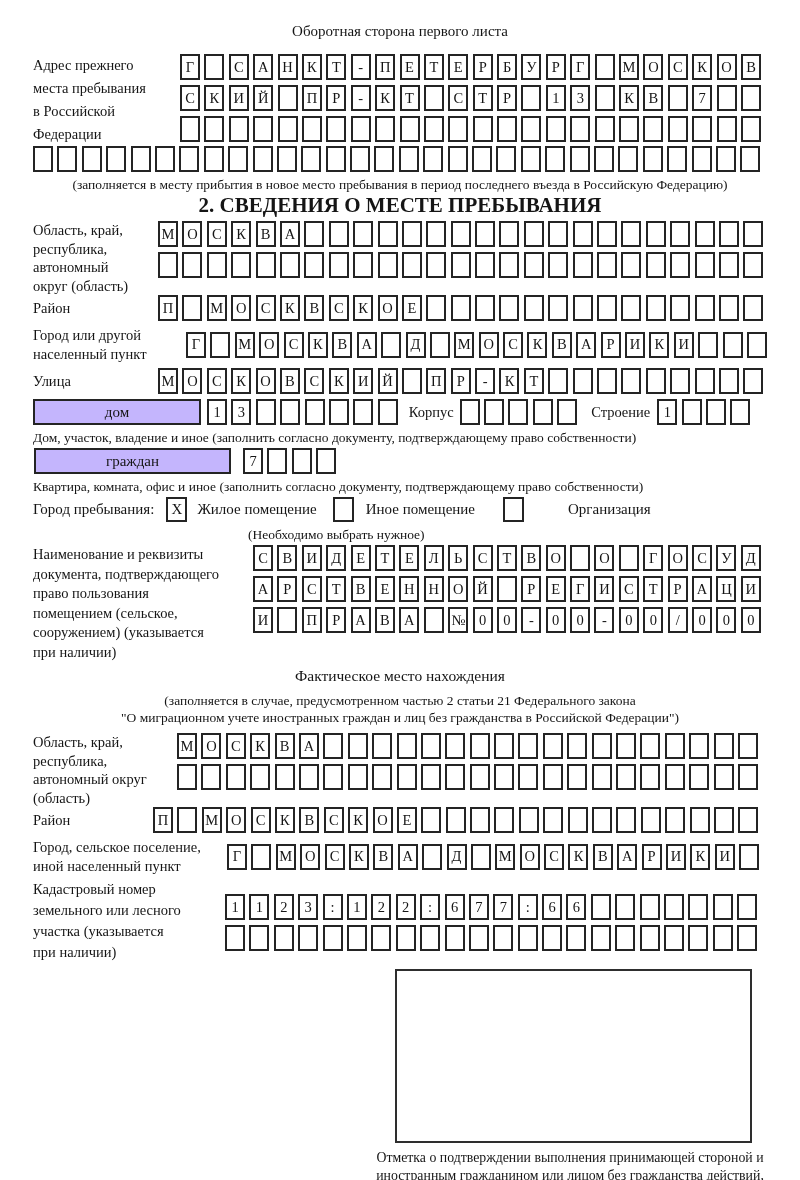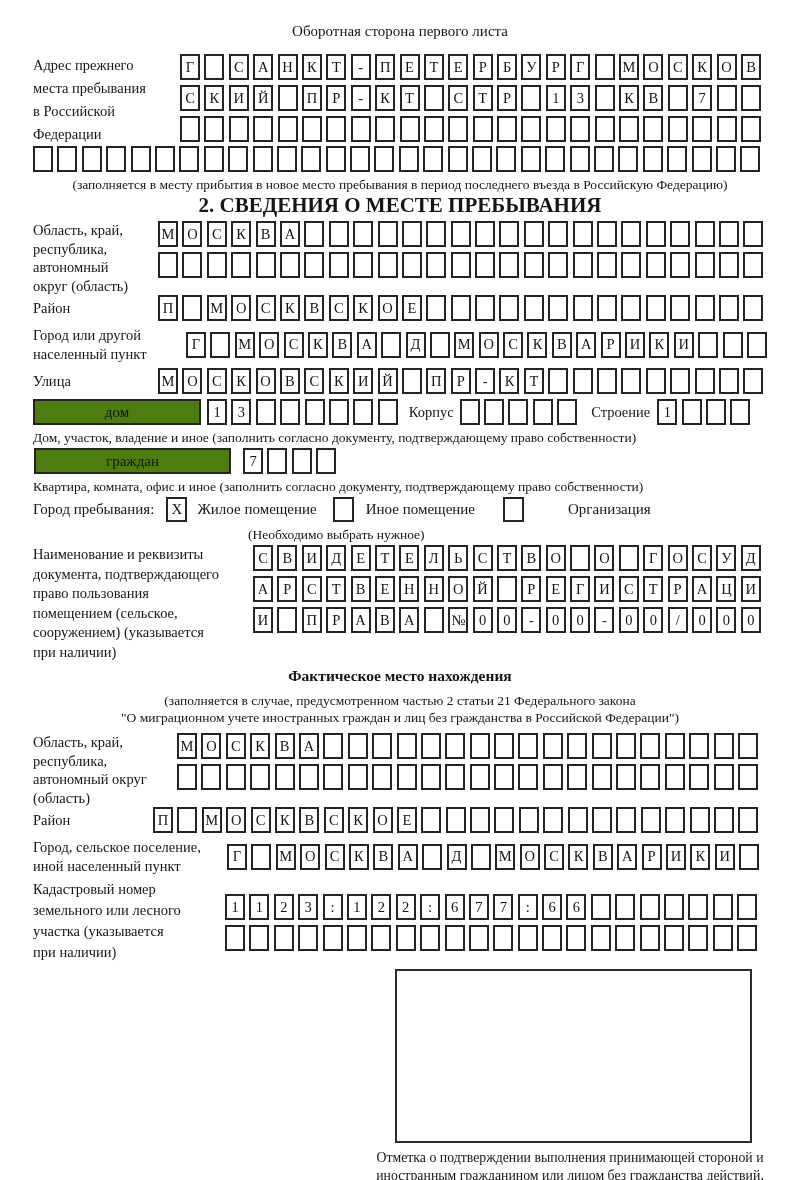--- a/index.html
+++ b/index.html
@@ -18,28 +18,28 @@
   .rows{flex:none;}
   .mt15{margin-top:15px;}
   .boxrow{display:flex;gap:4.4px;margin-bottom:5px;}
   .cell{box-sizing:border-box;flex:none;width:20px;height:26px;border:2px solid #242424;
         display:flex;align-items:center;justify-content:center;font-size:14.5px;background:#fff;}
   .note{font-size:13.5px;line-height:16px;margin-bottom:2px;}
   .center{text-align:center;}
   .sec-title{font-size:21px;font-weight:bold;text-align:center;line-height:19px;margin:3px 0 6px 0;}
   .inline-row{display:flex;align-items:center;margin-bottom:5px;}
   .wide-box{box-sizing:border-box;height:26px;border:2px solid #242424;display:flex;align-items:center;
-            justify-content:center;font-size:15px;flex:none;background:#4d7c0f;}
+            justify-content:center;font-size:15px;flex:none;background:#c4b5fd;}
   .dom-box{width:168px;}
   .kv-box{width:197px;margin-left:1px;}
   .small-lbl{font-size:14.5px;flex:none;}
   .chk{box-sizing:border-box;width:21px;height:25px;border:2px solid #242424;display:flex;
        align-items:center;justify-content:center;font-size:15px;flex:none;background:#fff;}
   .mesto{font-size:15px;}
-  .fact-title{font-size:15.5px;font-weight:bold;text-align:center;line-height:19px;margin:4px 0 7px 0;}
+  .fact-title{font-size:15.5px;font-weight:normal;text-align:center;line-height:19px;margin:4px 0 7px 0;}
   .fnote{font-size:13.5px;line-height:17px;text-align:center;}
   .fnotes{margin-bottom:7px;}
   .stamp-box{box-sizing:border-box;width:357px;height:174px;border:2px solid #2e2e2e;margin-left:362px;
              margin-top:6px;background:#fff;}
   .stamp-caption{width:390px;margin-left:342px;text-align:center;font-size:13.8px;line-height:18px;margin-top:6px;}
   .gap0{margin-bottom:0;}
 </style>
 </head>
 <body>
 

